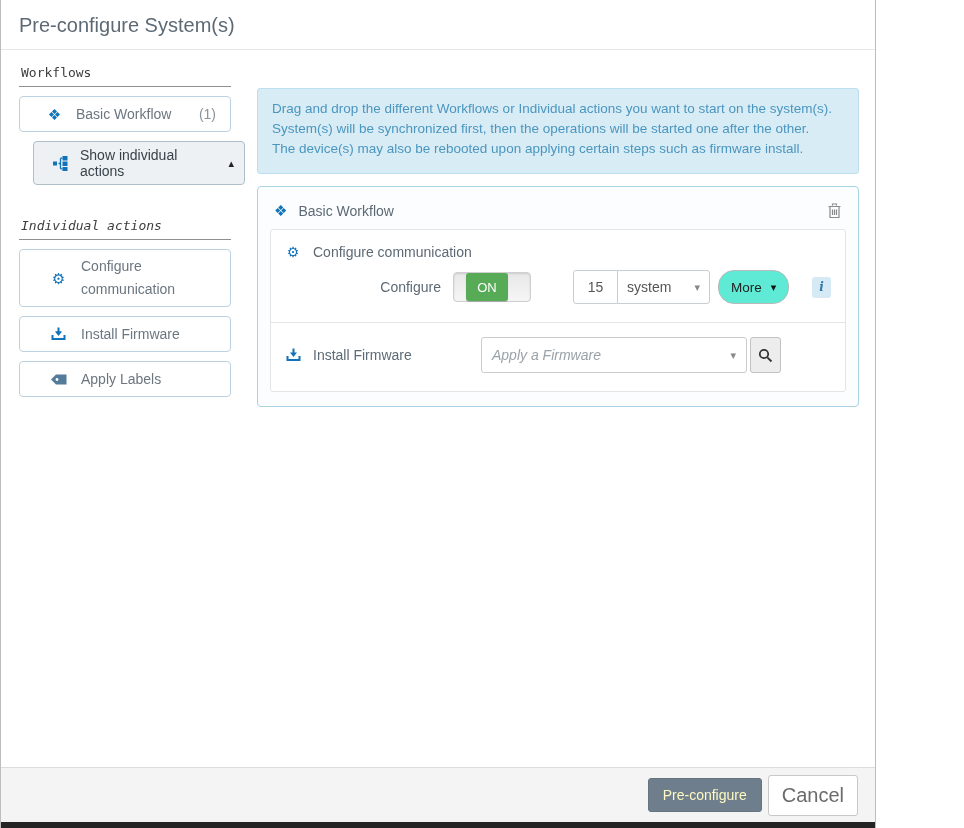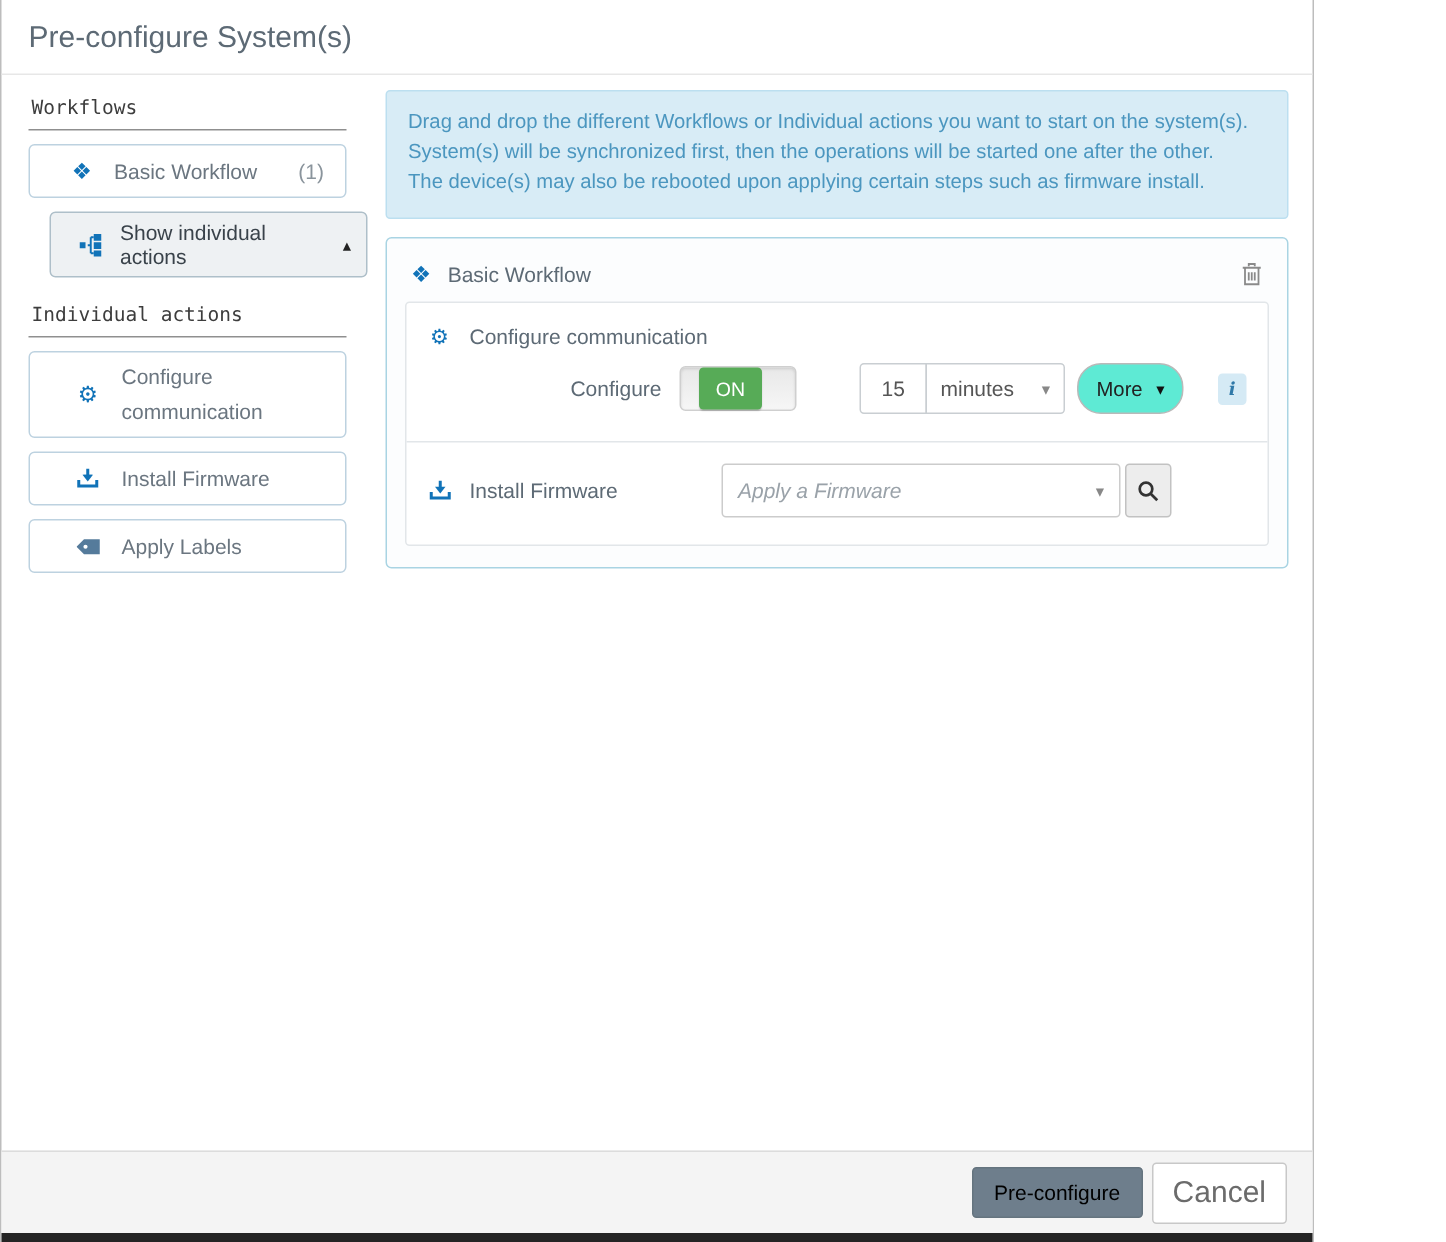--- a/index.html
+++ b/index.html
@@ -15,26 +15,26 @@
   .section-heading { font-family:"DejaVu Sans Mono", monospace; font-size:13px; color:#3d3d3d;
                      padding:5px 0 6px 2px; border-bottom:1px solid #8f8f8f; }
   .side-btn { display:flex; align-items:center; width:100%; min-height:36px; margin-top:9px;
               background:#fff; border:1px solid #bdd2e0; border-radius:4px; padding:5px 10px 5px 26px;
               font-size:14px; color:#6b7680; cursor:pointer; text-align:left; }
   .side-btn .btn-icon { width:17px; flex:0 0 17px; margin-right:13px; color:#1173b8; font-size:15px; line-height:1; display:flex; align-items:center; justify-content:center;}
   .side-btn .count { margin-left:auto; color:#8a949c; padding-right:4px; }
   .side-btn.toggle-btn { background:#eef1f3; border-color:#aebfc9; color:#39424a; padding-left:18px;margin-left:14px; }
   .side-btn.toggle-btn .btn-icon { margin-right:11px; }
   .side-btn.toggle-btn .caret { margin-left:8px; color:#222; font-size:11px; }
-  .heading-2 { margin-top:13px; }
+  .heading-2 { margin-top:28px;font-style:italic; }
   .action-btn { padding-left:30px; padding-right:28px; line-height:23px; }
   .action-btn .btn-icon { margin-right:14px; }
 
   
-  .main-col { flex:1; display:flex; flex-direction:column; }
+  .main-col { flex:1; display:flex; flex-direction:column;margin-top:28px; }
   .info-box { background:#d8ecf6; border:1px solid #bcdff0; border-radius:3px;
               padding:10px 14px 14px 14px; color:#4b96bf; font-size:13.5px; line-height:20px; }
   .wf-panel { margin-top:12px; border:1px solid #a9d4e3; border-radius:4px; background:#fcfdfe;
               padding:10px 12px 14px 12px; }
   .wf-panel-header { display:flex; align-items:center; padding:4px 2px 8px 4px; color:#5d6a75; font-size:14px; }
   .wf-panel-header .wf-icon { color:#1173b8; font-size:15px; margin-right:11px; }
   .trash-btn { margin-left:auto; background:none; border:none; cursor:pointer; padding:2px; }
   .card-group { background:#fff; border:1px solid #e2e6e9; border-radius:3px; }
   .card-section { padding:14px 14px 18px 14px; }
   .card-section + .card-section { border-top:1px solid #e2e6e9; }
@@ -67,21 +67,21 @@
   .fw-select { width:266px; height:36px; border:1px solid #ccc; border-radius:3px; background:#fff;
                display:flex; align-items:center; padding:0 10px; cursor:pointer; }
   .fw-select .placeholder { font-style:italic; color:#9aa2a9; font-size:14px; }
   .fw-select .caret { margin-left:auto; color:#888; font-size:11px; }
   .search-btn { width:31px; height:36px; margin-left:3px; background:#ededed; border:1px solid #c2c2c2;
                 border-radius:3px; display:flex; align-items:center; justify-content:center; cursor:pointer; }
 
   
   .modal-footer { height:55px; background:#f4f4f4; border-top:1px solid #dcdcdc;
                   display:flex; align-items:center; justify-content:flex-end; padding:0 17px; gap:6px; }
-  .btn-primary { background:#6e7e8c; color:#000000; border:1px solid #65747f; border-radius:3px;
+  .btn-primary { background:#6e7e8c; color:#fef9c3; border:1px solid #65747f; border-radius:3px;
                  font-size:14px; padding:8px 14px; cursor:pointer; }
   .btn-default { background:#fff; color:#6b6b6b; border:1px solid #c8c8c8; border-radius:3px;
                  font-size:20px; padding:8px 13px; cursor:pointer; }
   .page-edge { height:6px; background:#242424; }
   svg { display:block; }
 </style>
 </head>
 <body>
 
 <div class="modal">
@@ -177,21 +177,21 @@
               <span class="mini-icon">⚙</span>
               <span>Configure communication</span>
             </div>
             <div class="control-row">
               <span class="hb-label">Configure</span>
               <div class="toggle">
                 <div class="toggle-on">ON</div>
               </div>
               <input class="num-input" value="15" style="">
               <div class="unit-select">
-                <span>minutes</span>
+                <span>system</span>
                 <span class="caret">▾</span>
               </div>
               <button class="more-btn">
                 <span>More</span>
                 <span class="caret">▾</span>
               </button>
               <span class="info-chip">i</span>
             </div>
           </div>
 

